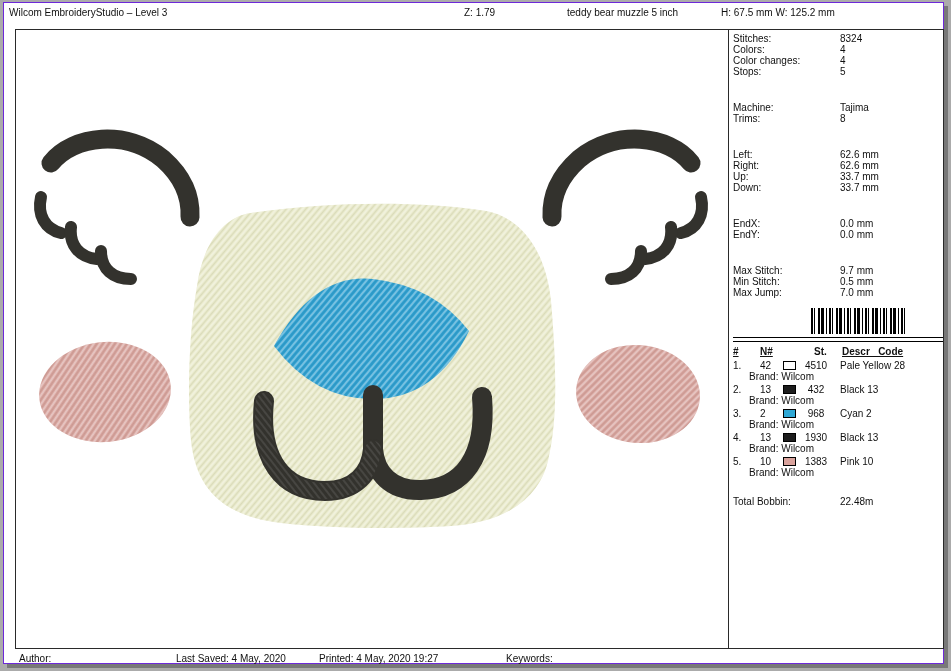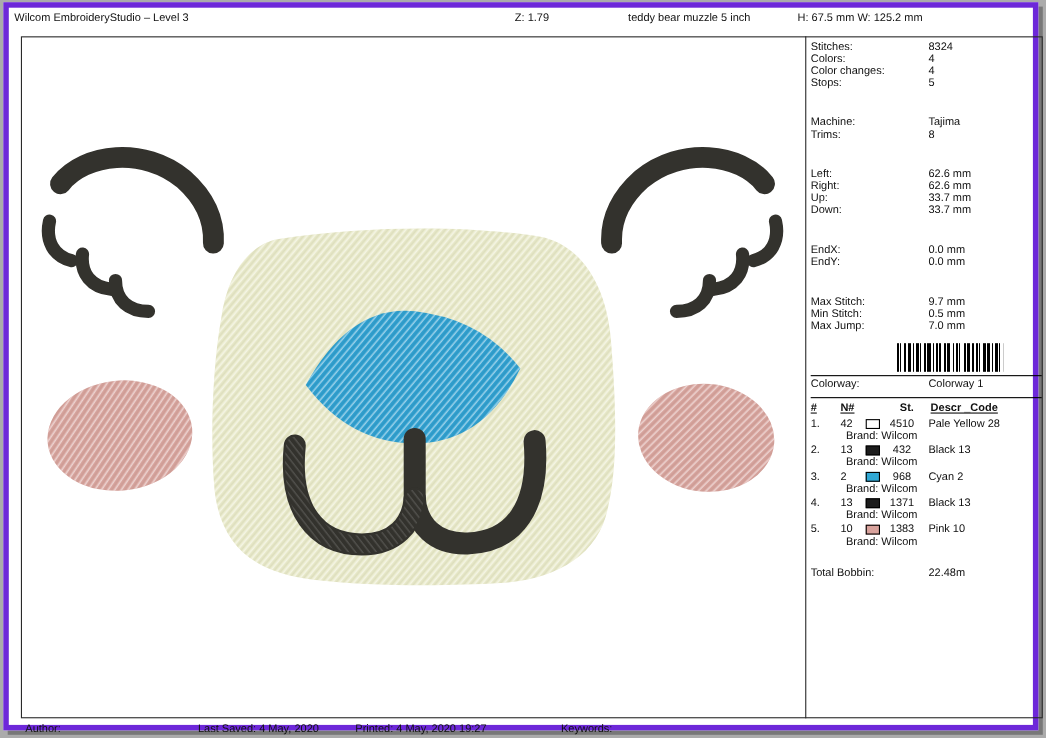--- a/index.html
+++ b/index.html
@@ -1,17 +1,17 @@
 <!DOCTYPE html>
 <html><head>
 <meta charset="utf-8">
 <style>
   *{margin:0;padding:0;box-sizing:border-box}
   html,body{width:951px;height:671px;background:#ababab;font-family:"Liberation Sans",sans-serif;overflow:hidden;position:relative}
-  .page{position:absolute;left:3px;top:2px;width:941px;height:662px;background:#ffffff;border:5px solid #6d28d9;box-shadow:4px 4px 0 #787878}
+  .page{position:absolute;left:3px;top:2px;width:941px;height:662px;background:#ffffff;border:1px solid #6d28d9;box-shadow:4px 4px 0 #787878}
   .hdr-text{position:absolute;top:4px;font-size:10px;color:#101010;white-space:nowrap}
   .hdr-app{left:5px}
   .hdr-zoom{left:460px}
   .hdr-name{left:563px}
   .hdr-dims{left:717px}
   .frame{position:absolute;left:11px;top:26px;width:929px;height:620px;border:1px solid #2a2a2a}
   .vdivider{position:absolute;left:724px;top:26px;width:1px;height:620px;background:#2a2a2a}
   .design-area{position:absolute;left:11px;top:26px;width:713px;height:620px;overflow:hidden}
   .design-area svg{position:absolute;left:0;top:0}
   
@@ -30,21 +30,21 @@
   .th-n{width:54px;text-decoration:underline}
   .th-st{width:26px;margin-right:2px}
   .th-descr{text-decoration:underline}
   .t-entry{margin-top:2px}
   .t-row{display:flex;height:11px;line-height:11px;align-items:center}
   .tc-num{width:27px}
   .tc-n{width:23px}
   .tc-swatch{width:13px;height:9px;border:1px solid #000;margin-right:4px}
   .tc-st{width:32px;text-align:center;margin-right:8px}
   .tc-descr{white-space:nowrap}
-  .t-brand{margin-left:32px;height:11px;line-height:11px}
+  .t-brand{margin-left:16px;height:11px;line-height:11px}
   .total-row{display:flex;margin-top:18px;height:12px;line-height:12px}
   .total-lbl{width:107px}
   .footer-text{position:absolute;top:650px;font-size:10px;color:#101010;white-space:nowrap}
   .ft-author{left:15px}
   .ft-saved{left:172px}
   .ft-printed{left:315px}
   .ft-keywords{left:502px}
 </style>
 </head>
 <body>
@@ -172,24 +172,20 @@
         <span class="stat-val">0.5 mm</span>
       </div>
     <div class="stat-row">
         <span class="stat-lbl">Max Jump:</span>
         <span class="stat-val">7.0 mm</span>
       </div>
 
     <div class="barcode"></div>
 
     <div class="panel-hr"></div>
-    <div class="cw-row">
-      <span class="cw-lbl">Colorway:</span>
-      <span>Colorway 1</span>
-    </div>
     <div class="panel-hr"></div>
 
     <div class="t-head">
       <span class="th-num">#</span>
       <span class="th-n">N#</span>
       <span class="th-st">St.</span>
       <span class="th-descr">Descr _Code</span>
     </div>
 
     <div class="t-entry">
@@ -220,21 +216,21 @@
         <span class="tc-st">968</span>
         <span class="tc-descr">Cyan 2</span>
       </div>
       <div class="t-brand">Brand: Wilcom</div>
     </div>
     <div class="t-entry">
       <div class="t-row">
         <span class="tc-num">4.</span>
         <span class="tc-n">13</span>
         <span class="tc-swatch" style="background: rgb(28, 28, 28);"></span>
-        <span class="tc-st">1371</span>
+        <span class="tc-st">1930</span>
         <span class="tc-descr">Black 13</span>
       </div>
       <div class="t-brand">Brand: Wilcom</div>
     </div>
     <div class="t-entry">
       <div class="t-row">
         <span class="tc-num">5.</span>
         <span class="tc-n">10</span>
         <span class="tc-swatch" style="background: rgb(217, 162, 156);"></span>
         <span class="tc-st">1383</span>

